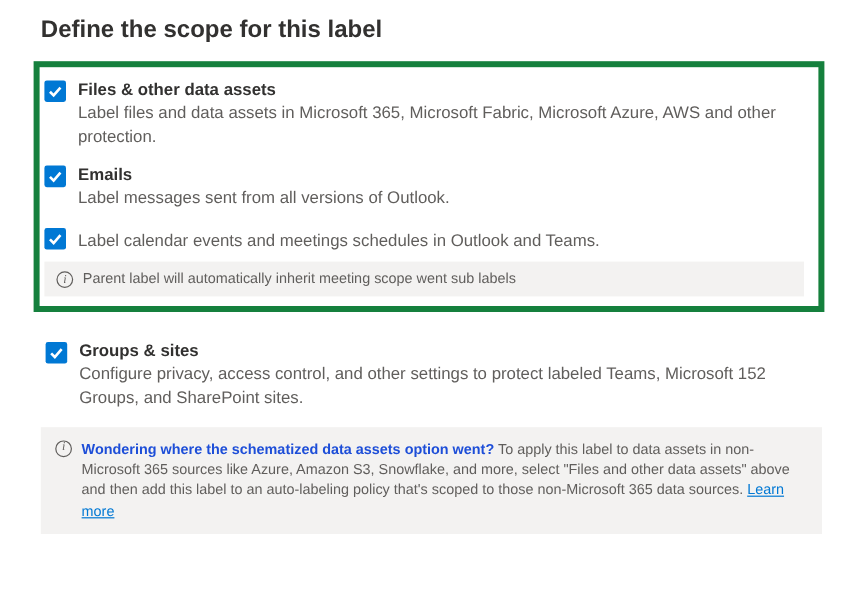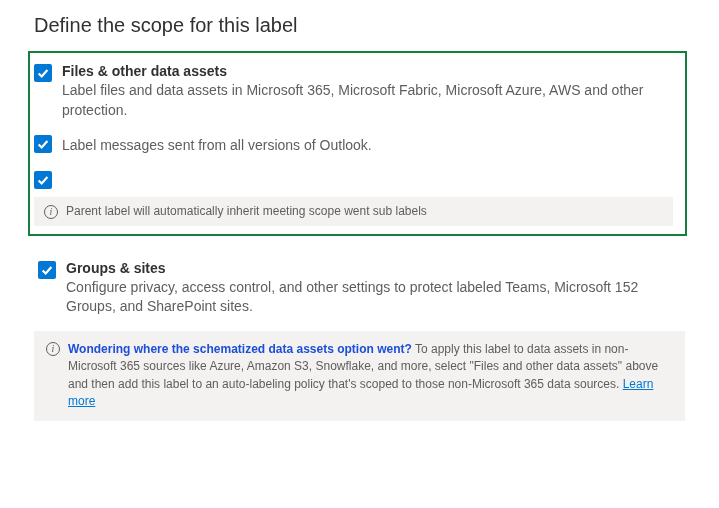--- a/index.html
+++ b/index.html
@@ -10,37 +10,37 @@
     font-size: 14px;
     color: #323130;
     background: #fff;
   }
   .page {
     width: 719px;
     padding: 14px 34px 20px 34px;
   }
   .title {
     font-size: 20px;
-    font-weight: 400;
+    font-weight: 700;
     margin: 0 0 14px 0;
     color: #323130;
   }
   .intro {
     font-size: 14px;
     line-height: 1.45;
     color: #605e5c;
     margin-bottom: 8px;
   }
   .link {
     color: #0078d4;
     text-decoration: underline;
     cursor: pointer;
   }
   .highlight-box {
-    border: 2px solid #15803d;
+    border: 5px solid #15803d;
     padding: 10px 8px 8px 0;
     margin: 0 -2px 8px -6px;
   }
   .option {
     display: flex;
     align-items: flex-start;
     margin-bottom: 14px;
     padding-left: 4px;
   }
   .option:last-of-type { margin-bottom: 8px; }
@@ -135,31 +135,33 @@
       </div>
     </div>
 
     <div class="option">
       <div class="checkbox">
         <svg viewBox="0 0 16 16">
             <polyline points="3,8.5 6.5,12 13,4.5"></polyline>
           </svg>
       </div>
       <div class="option-text">
+        <div class="option-label">Emails</div>
         <div class="option-desc">Label messages sent from all versions of Outlook.</div>
       </div>
     </div>
 
     <div class="option" style="margin-bottom:8px">
       <div class="checkbox">
         <svg viewBox="0 0 16 16">
             <polyline points="3,8.5 6.5,12 13,4.5"></polyline>
           </svg>
       </div>
       <div class="option-text">
+        <div class="option-desc">Label calendar events and meetings schedules in Outlook and Teams.</div>
       </div>
     </div>
 
     <div class="info-bar">
       <div class="info-icon">i</div>
       <div class="info-text">Parent label will automatically inherit meeting scope went sub labels</div>
     </div>
 
   </div>
 

